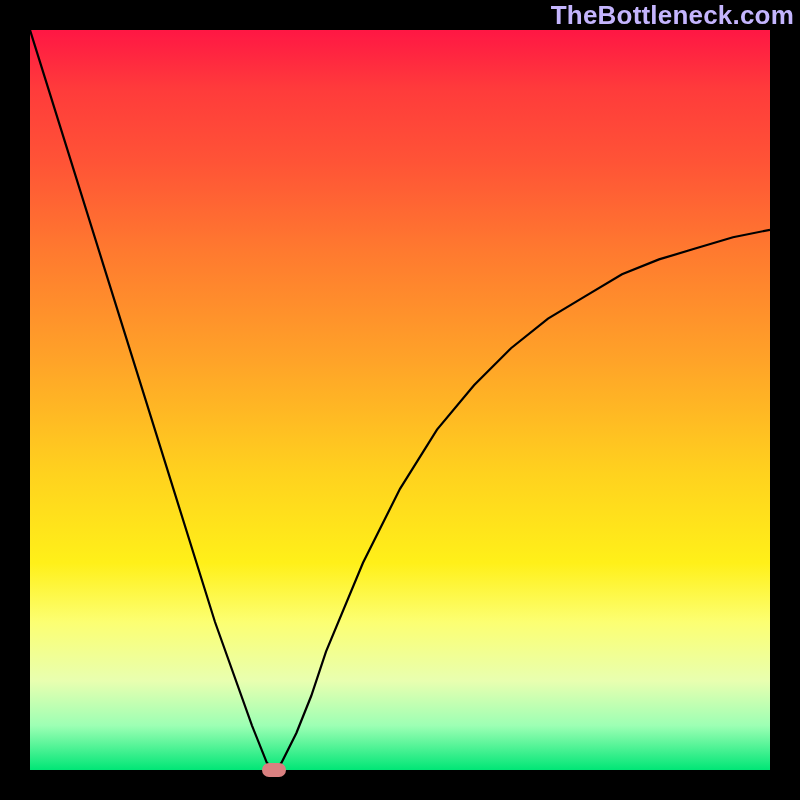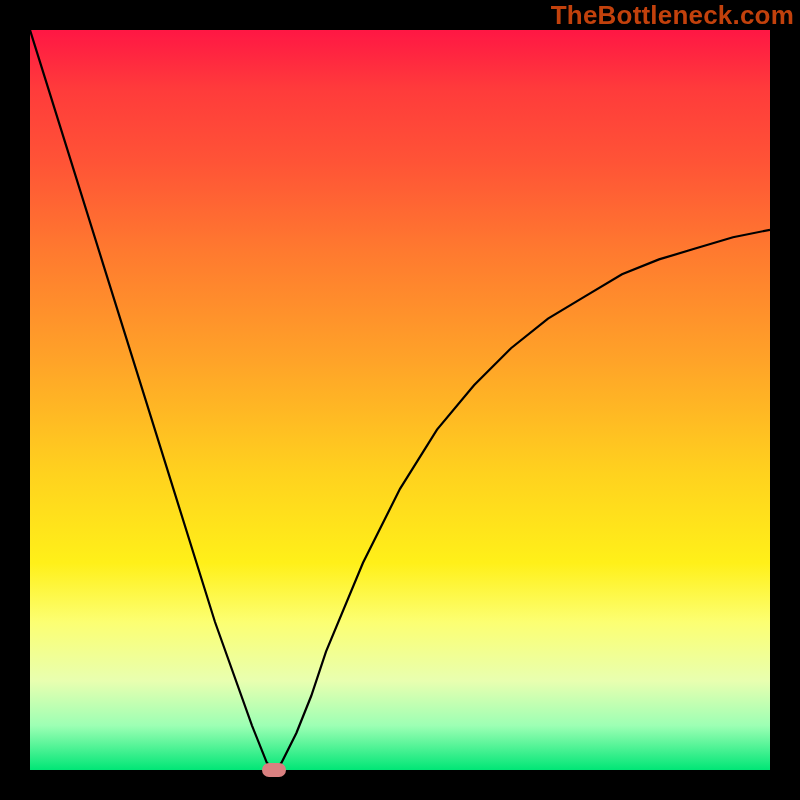--- a/index.html
+++ b/index.html
@@ -10,21 +10,21 @@
     height: 800px;
     background: #000;
   }
   .watermark {
     position: absolute;
     top: 0;
     right: 6px;
     font-family: Arial, Helvetica, sans-serif;
     font-size: 26px;
     font-weight: 600;
-    color: #c2410c;
+    color: #c4b5fd;
     letter-spacing: 0.2px;
     user-select: none;
   }
   .plot {
     position: absolute;
     left: 30px;
     top: 30px;
     width: 740px;
     height: 740px;
     background: linear-gradient(to bottom,

